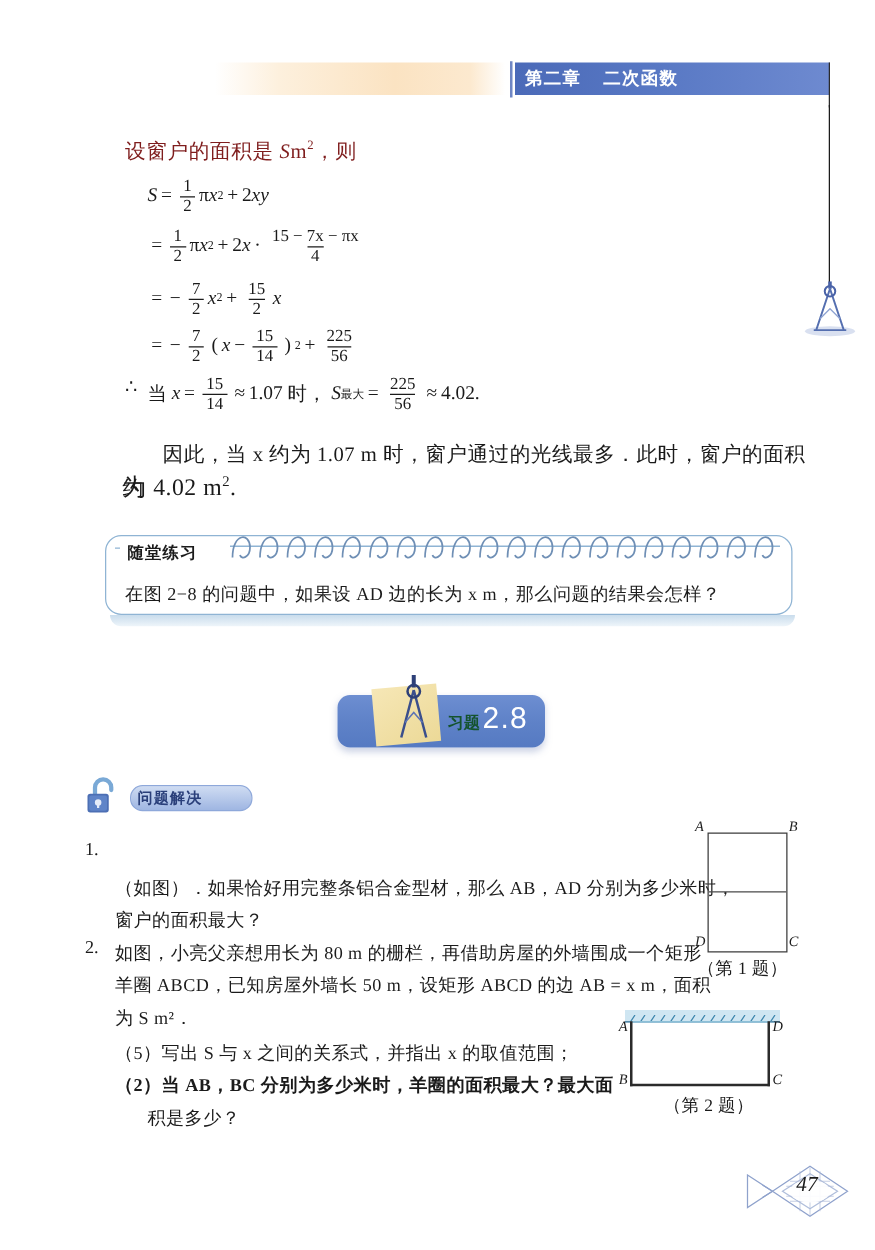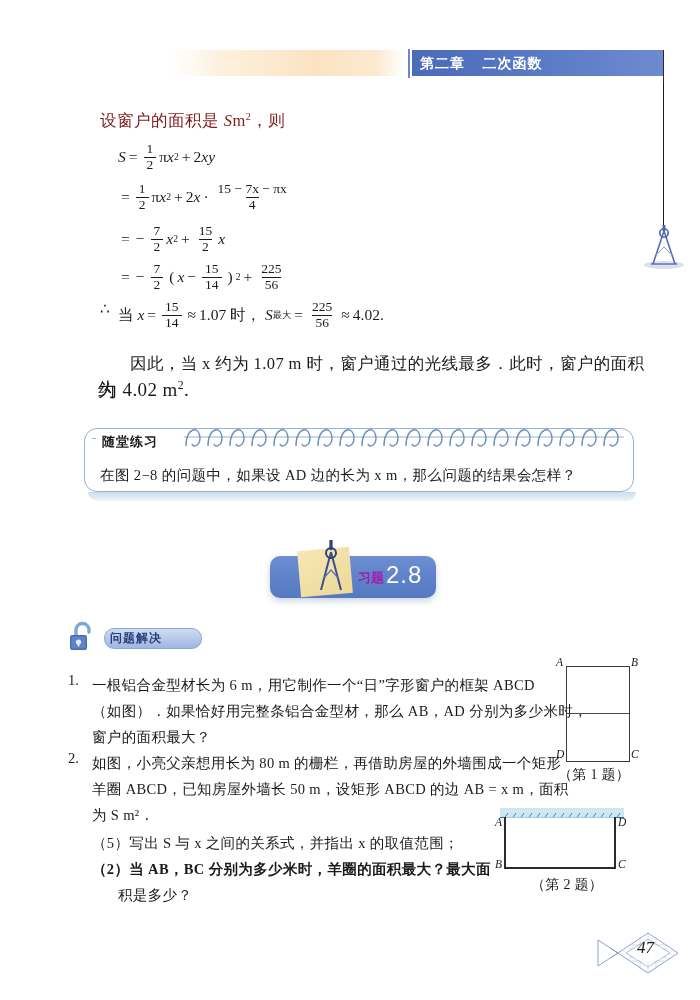--- a/index.html
+++ b/index.html
@@ -98,21 +98,21 @@
     box-shadow:0 3px 6px rgba(110,130,180,.35);
   }
   .banner-note{
     position:absolute;left:299px;top:549px;width:52px;height:46px;
     background:linear-gradient(150deg,#f6e7b6,#ecd997);
     transform:rotate(-5deg);
   }
   .banner-compass{position:absolute;left:314px;top:540px;width:34px;height:58px;color:#3b4f8c;}
   .banner-label{
     position:absolute;left:358px;top:569px;
-    font-family:"DejaVu Sans",sans-serif;font-size:13px;font-weight:700;color:#a21caf;
+    font-family:"DejaVu Sans",sans-serif;font-size:13px;font-weight:700;color:#14532d;
   }
   .banner-num{
     position:absolute;left:386px;top:561px;
     font-family:"Liberation Sans",sans-serif;font-size:24px;font-weight:400;color:#ffffff;
     letter-spacing:1px;
   }
 
   
   .lock{position:absolute;left:68px;top:620px;width:30px;height:34px;}
   .sec-pill{
@@ -345,21 +345,20 @@
       <rect x="2" y="15" width="17" height="15" rx="2.2" fill="#4c6fb4"></rect>
       <rect x="3.4" y="16.4" width="14.2" height="12.2" rx="1.6" fill="#5f84c8"></rect>
       <circle cx="10.5" cy="22" r="2.6" fill="#e6ecf8"></circle>
       <rect x="9.6" y="22" width="1.8" height="4.4" fill="#e6ecf8"></rect>
     </svg>
   </div>
   <div class="sec-pill"></div>
   <div class="sec-pill-txt">问题解决</div>
 
   <div class="pnum" style="left:68px;top:672px;">1.</div>
-  <div class="prob" style="left:92px;top:672px;">一根铝合金型材长为 6 m，用它制作一个“日”字形窗户的框架 ABCD</div>
   <div class="prob" style="left:92px;top:724px;">窗户的面积最大？</div>
   <div class="prob" style="left:92px;top:698px;">（如图）．如果恰好用完整条铝合金型材，那么 AB，AD 分别为多少米时，</div>
 
   <div class="fig1">
       <div class="mid"></div>
     </div>
   <div class="lbl" style="left:556px;top:656px;">A</div>
   <div class="lbl" style="left:631px;top:656px;">B</div>
   <div class="lbl" style="left:556px;top:748px;">D</div>
   <div class="lbl" style="left:631px;top:748px;">C</div>

